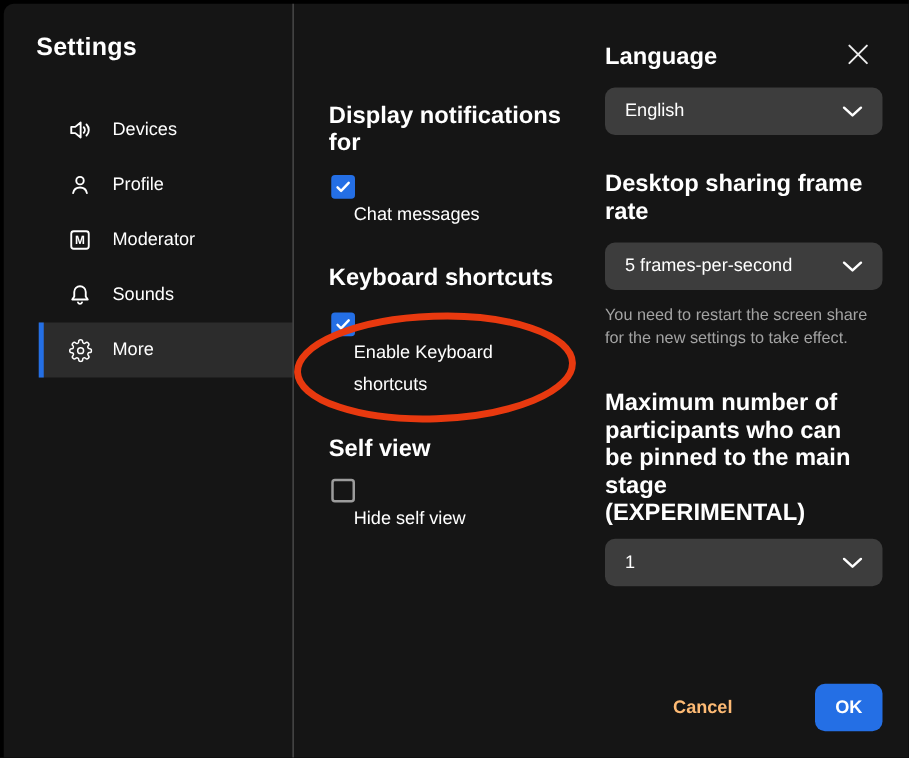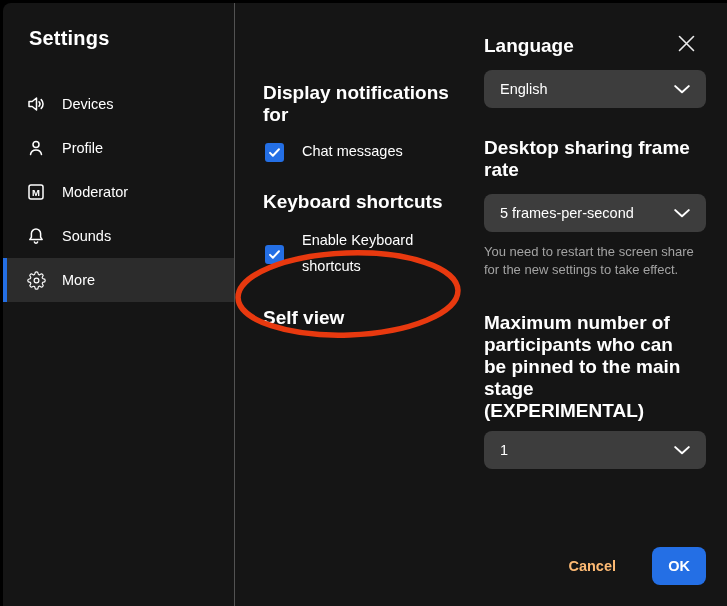--- a/index.html
+++ b/index.html
@@ -31,21 +31,21 @@
     width: 1px;
     background: var(--divider, #525252);
   }
   .dialog-title {
     position: absolute;
     left: 26px; top: 24px;
     font-size: 20px;
     font-weight: 700;
     letter-spacing: .2px;
   }
-  .nav { position: absolute; left: 0; right: 0; top: 79px; }
+  .nav { position: absolute; left: 0; right: 0; top: 79px; padding-left: 28px; }
   .nav-item {
     height: 44px;
     display: flex;
     align-items: center;
     gap: 16px;
     padding-left: 19px;
     border-left: 4px solid transparent;
     cursor: pointer;
     font-size: 14.5px;
   }
@@ -54,21 +54,21 @@
     border-left-color: var(--accent, #246FE5);
   }
   .nav-icon { width: 20px; height: 20px; flex: 0 0 20px; display: flex; align-items: center; justify-content: center; }
   .nav-icon svg { width: 20px; height: 20px; stroke: #fff; fill: none; stroke-width: 1.5; stroke-linecap: round; stroke-linejoin: round; }
   
   .col-mid { position: absolute; left: 260px; top: 0; width: 210px; }
   .section-label { font-size: 19px; font-weight: 600; }
   .lbl-notif { margin-top: 79px; }
   .lbl-keys  { margin-top: 27px; }
   .lbl-self  { margin-top: 28px; }
-  .check-row { display: flex; align-items: center; margin-top: 12px; margin-left: 2px; }
+  .check-row { display: flex; align-items: flex-start; margin-top: 12px; margin-left: 2px; flex-direction: column; }
   .checkbox {
     width: 19px; height: 19px;
     border: 2px solid #9C9C9C;
     border-radius: 3px;
     margin-top: 2px;
     flex: 0 0 19px;
     display: flex; align-items: center; justify-content: center;
     cursor: pointer;
     background: transparent;
   }
@@ -118,20 +118,21 @@
     font-family: inherit;
   }
   .btn-ok {
     width: 54px; height: 38px;
     background: var(--accent, #246FE5);
     color: #fff;
     border: none; border-radius: 8px;
     font-size: 14.5px; font-weight: 600;
     cursor: pointer;
     font-family: inherit;
+    margin-left: 30px;
   }
   .btn-close {
     position: absolute;
     top: 28px; right: 29px;
     width: 24px; height: 24px;
     background: none; border: none; cursor: pointer;
     display: flex; align-items: center; justify-content: center;
   }
   .btn-close svg { width: 17px; height: 17px; stroke: #ECECEC; stroke-width: 1.6; stroke-linecap: round; }
   
@@ -225,20 +226,26 @@
     <div class="check-row row-keys">
       <span class="checkbox checked">
         <svg viewBox="0 0 16 16">
             <path d="M2.5 8.5 6 12 13.5 4"></path>
           </svg>
       </span>
       <span class="check-label">Enable Keyboard shortcuts</span>
     </div>
 
     <div class="section-label lbl-self">Self view</div>
+    <div class="check-row row-self">
+      <span class="checkbox">
+        
+      </span>
+      <span class="check-label">Hide self view</span>
+    </div>
   </div>
 
   <div class="col-right">
     <div class="section-label lbl-lang">Language</div>
     <button class="dropdown">
       <span class="dd-value">English</span>
       <svg viewBox="0 0 14 8">
           <path d="M1 1l6 5.5L13 1"></path>
         </svg>
     </button>

